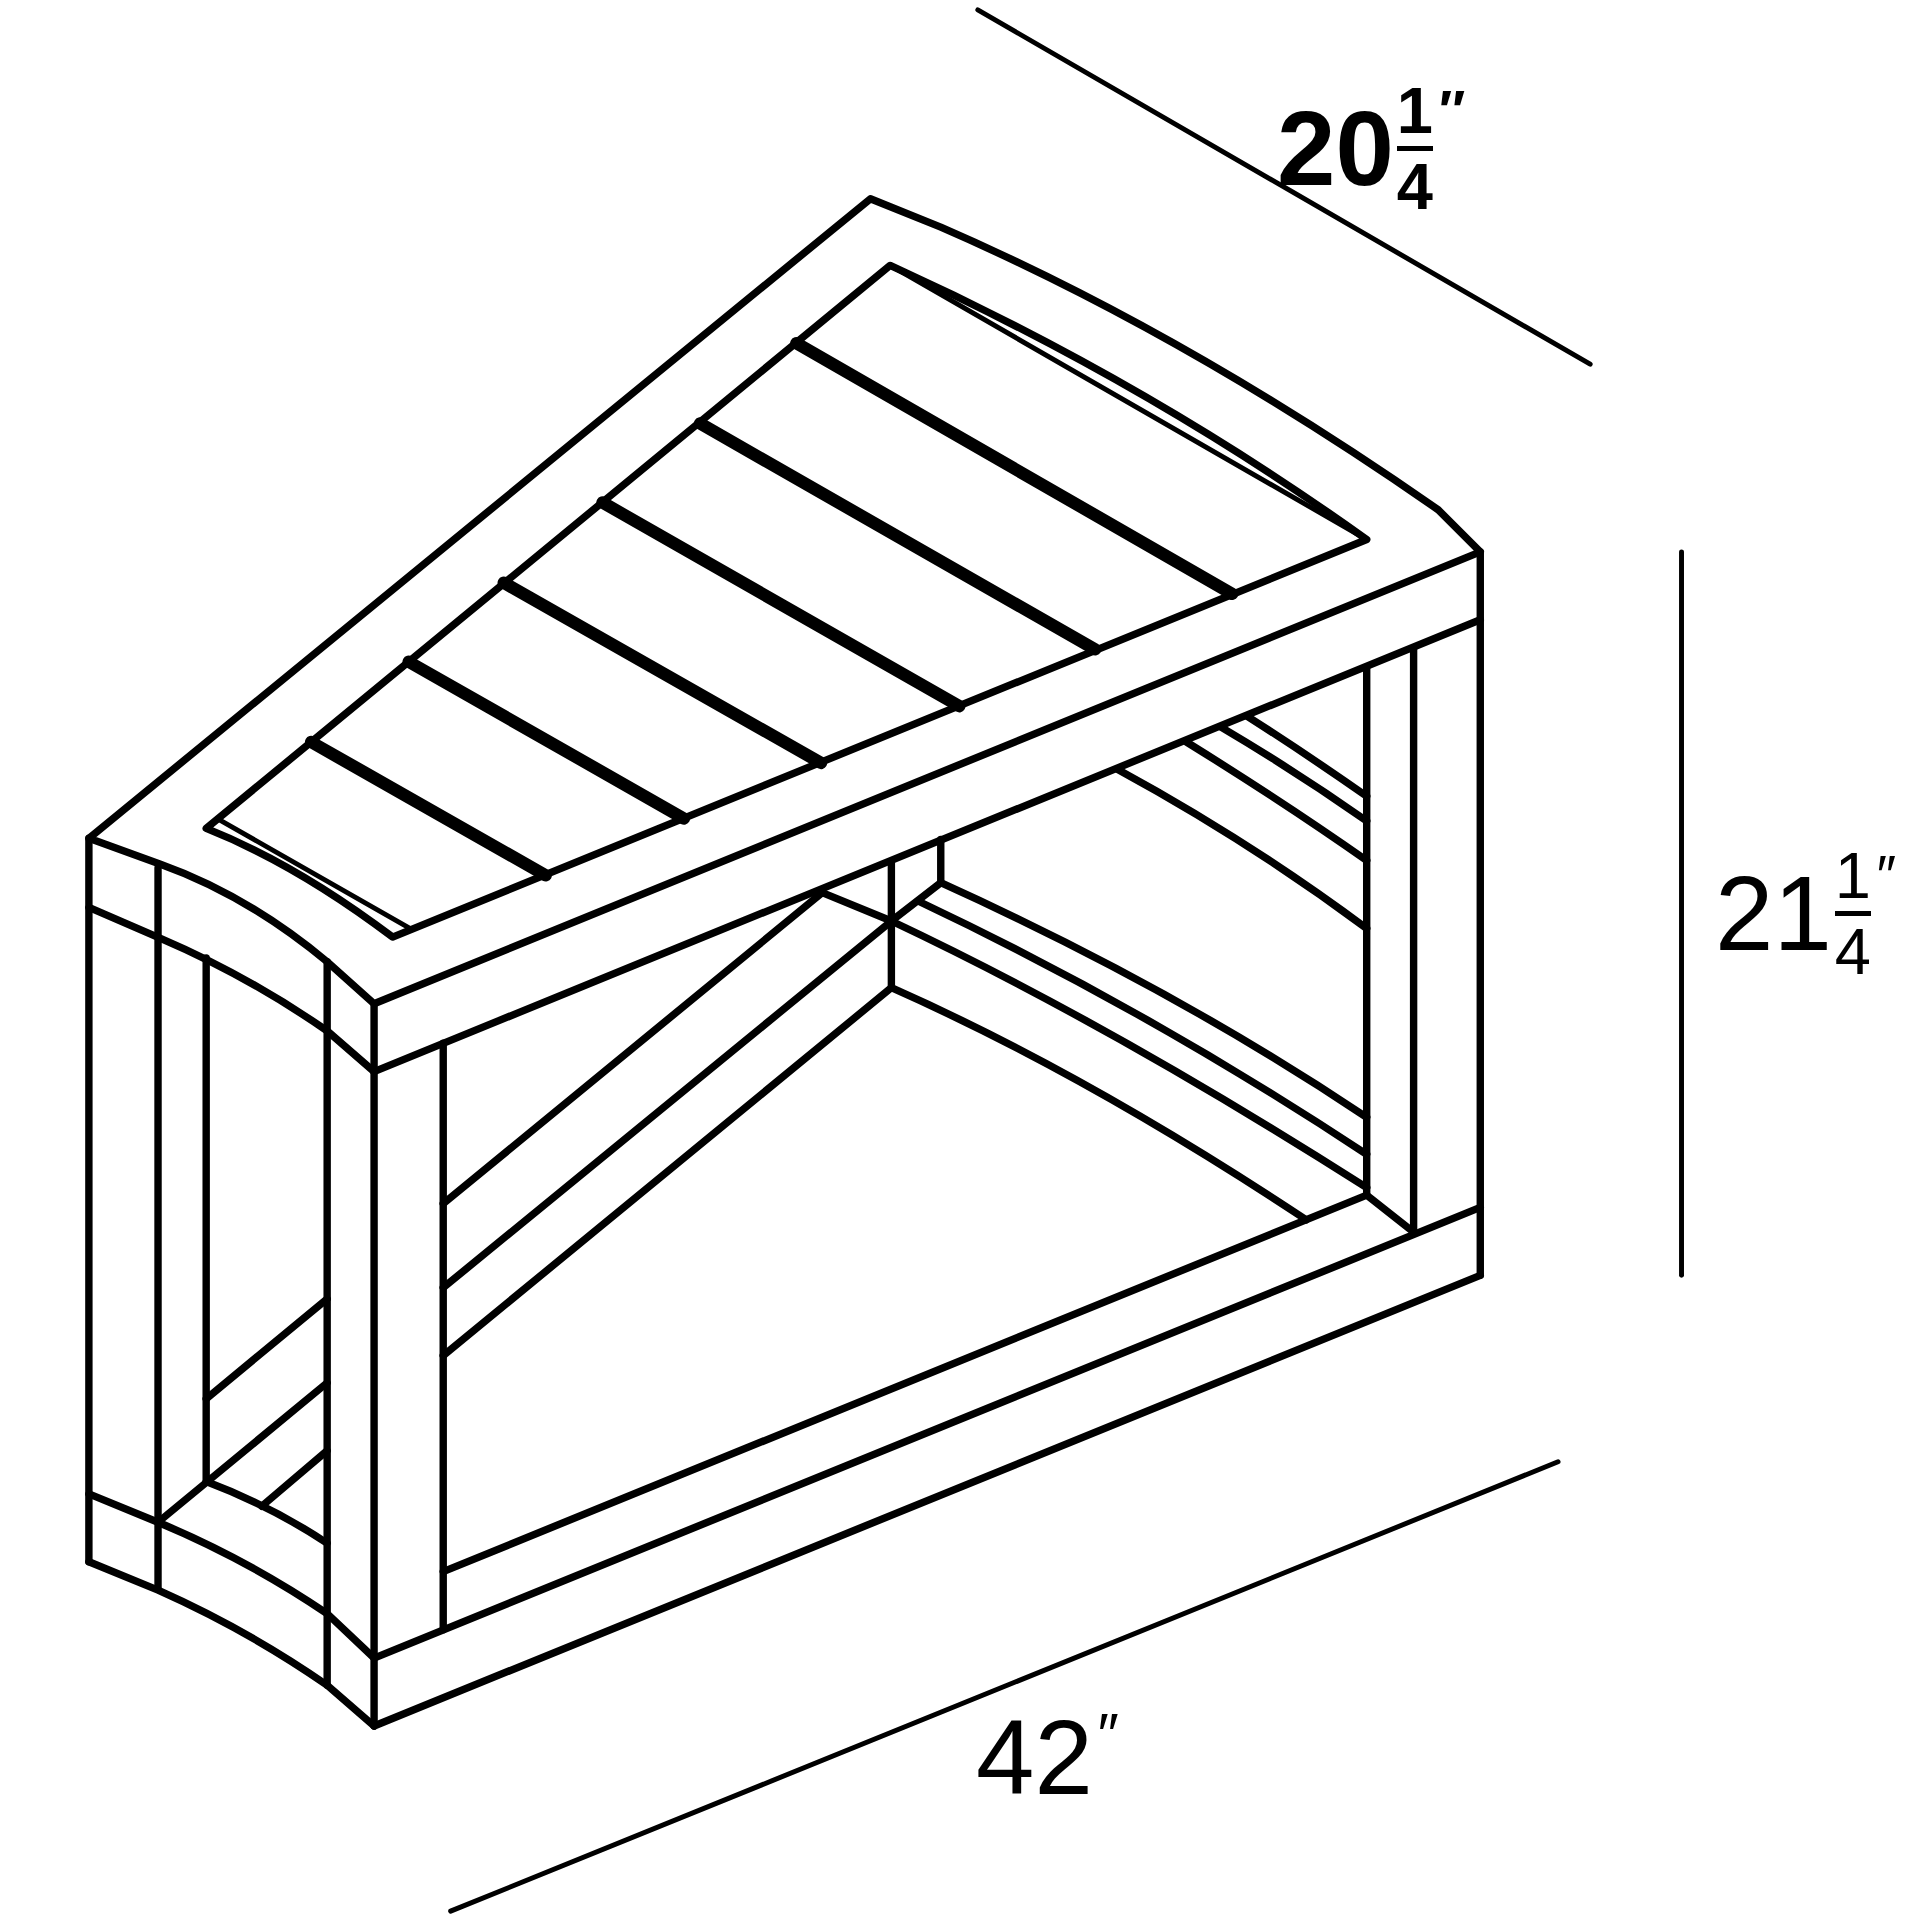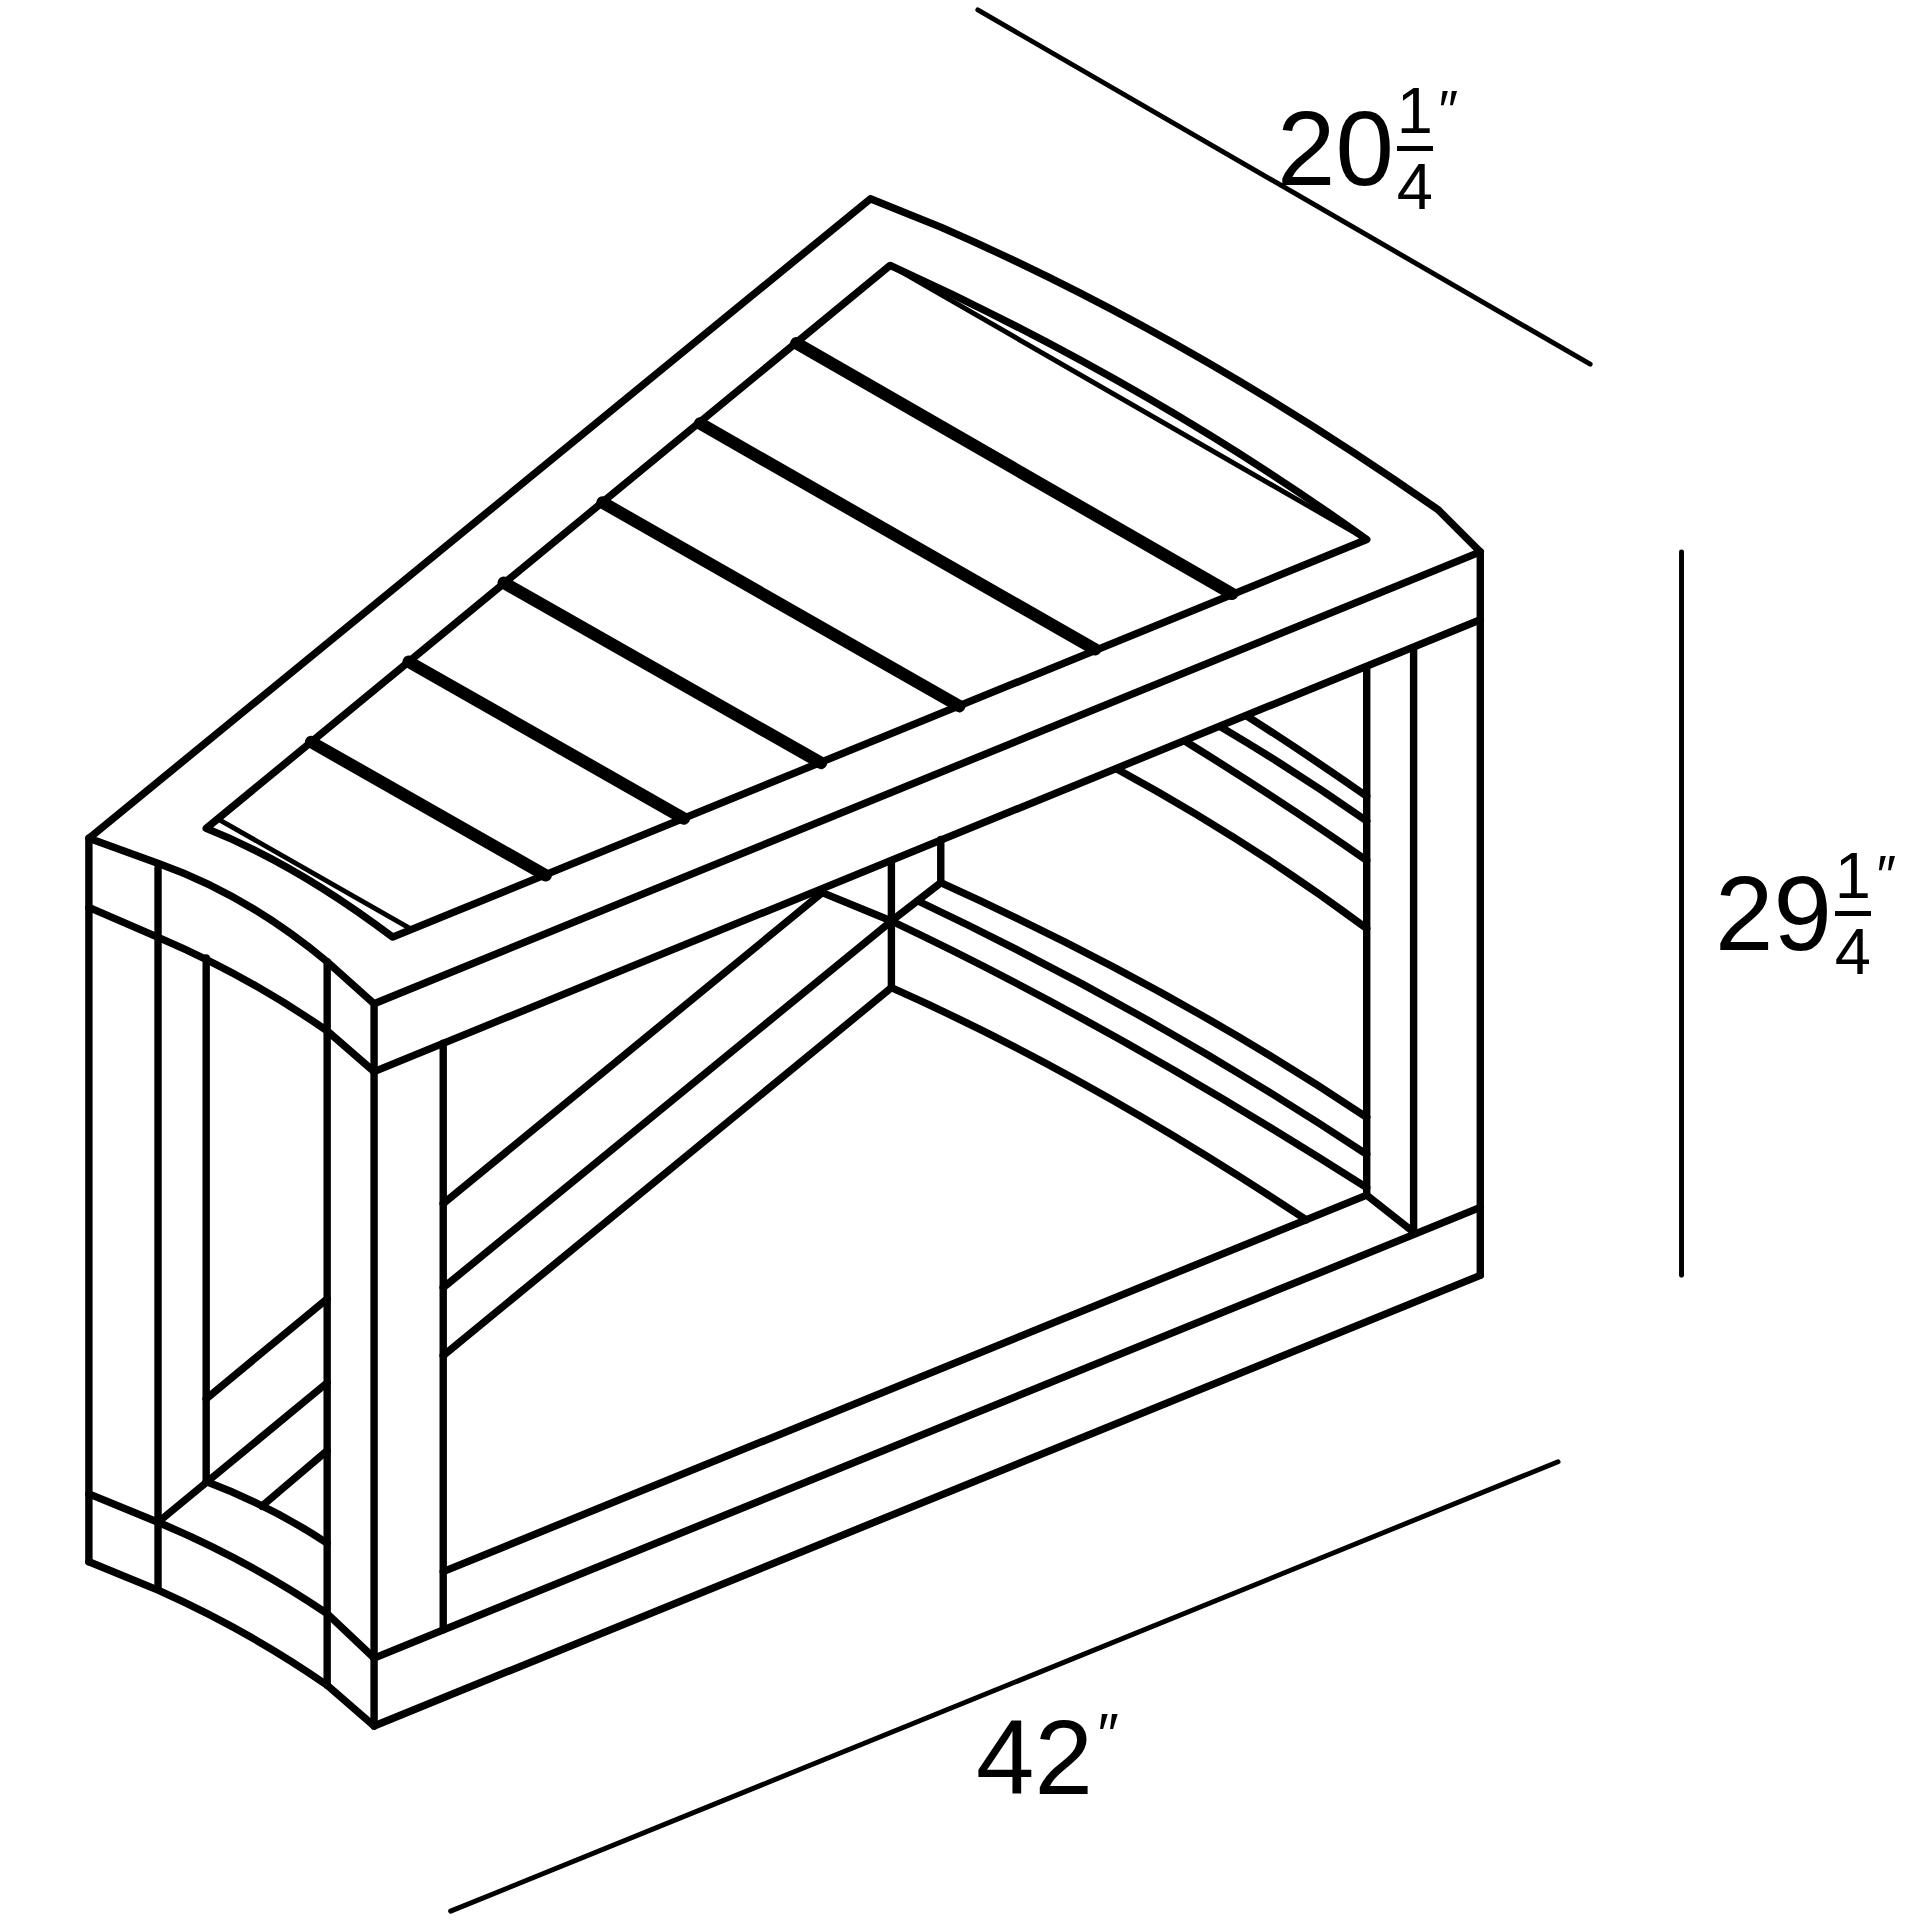--- a/index.html
+++ b/index.html
@@ -85,25 +85,25 @@
       <path class="ln" d="M744,730 Q930,818 1107,935"></path>
       <path class="ln" d="M722,746 Q900,830 1107,962"></path>
       <path class="ln" d="M722,800 Q880,870 1058,988"></path>
       <path class="ln" d="M905,623 Q1010,680 1107,752"></path>
       <path class="ln" d="M961,601 Q1040,650 1107,697"></path>
       <path class="ln" d="M989,589 Q1050,625 1107,665"></path>
       <path class="ln" d="M1010,580 Q1060,612 1107,645"></path>
     </g>
   </svg>
 
-  <div class="dim-label" style="left:1277px; top:78px;">
+  <div class="dim-label" style="left:1277px; top:78px;font-weight:bold;">
     <span class="whole">20</span><span class="frac"><span class="num">1</span><span class="bar"></span><span class="den">4</span></span><span class="inch">″</span>
   </div>
 
   <div class="dim-label" style="left:1715px; top:843px;">
-    <span class="whole">29</span><span class="frac"><span class="num">1</span><span class="bar"></span><span class="den">4</span></span><span class="inch">″</span>
+    <span class="whole">21</span><span class="frac"><span class="num">1</span><span class="bar"></span><span class="den">4</span></span><span class="inch">″</span>
   </div>
 
   <div class="dim-label" style="left:976px; top:1705px;">
     <span class="whole">42</span><span class="plain-inch">″</span>
   </div>
 </div>
 
 
 </body></html>

